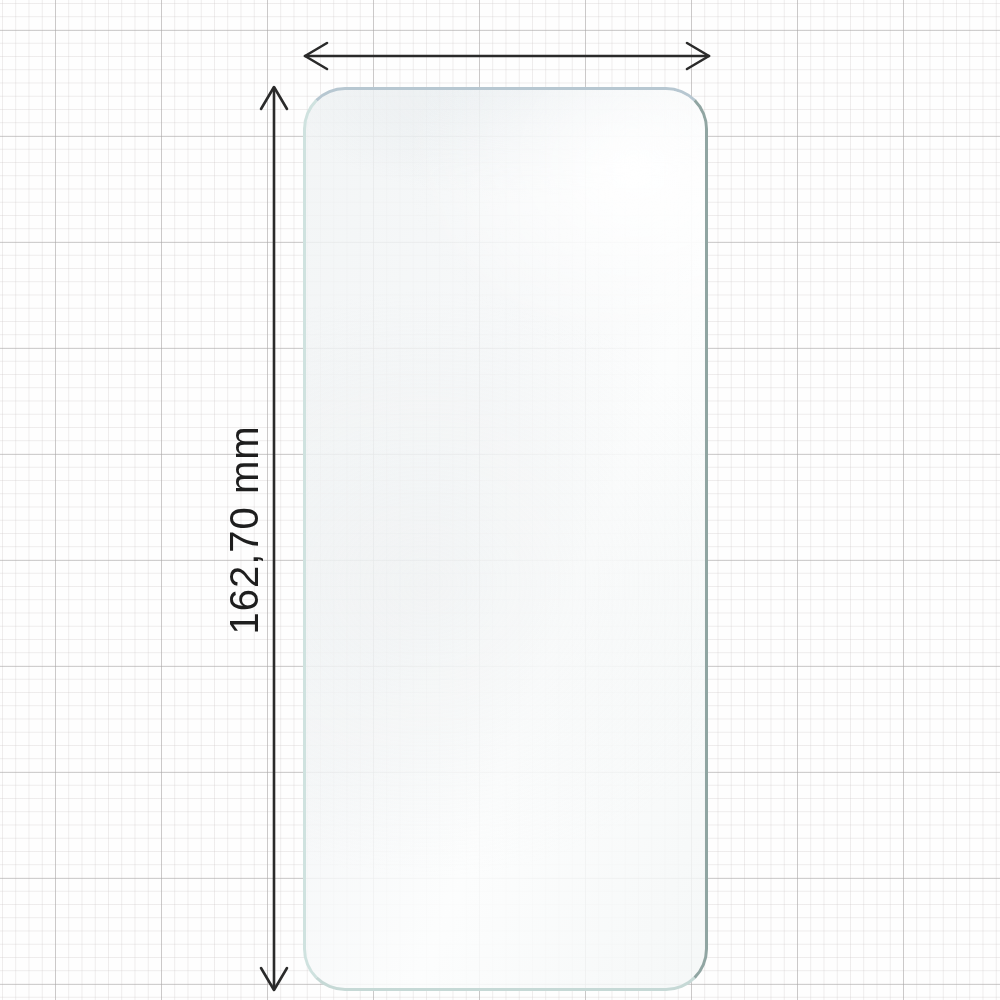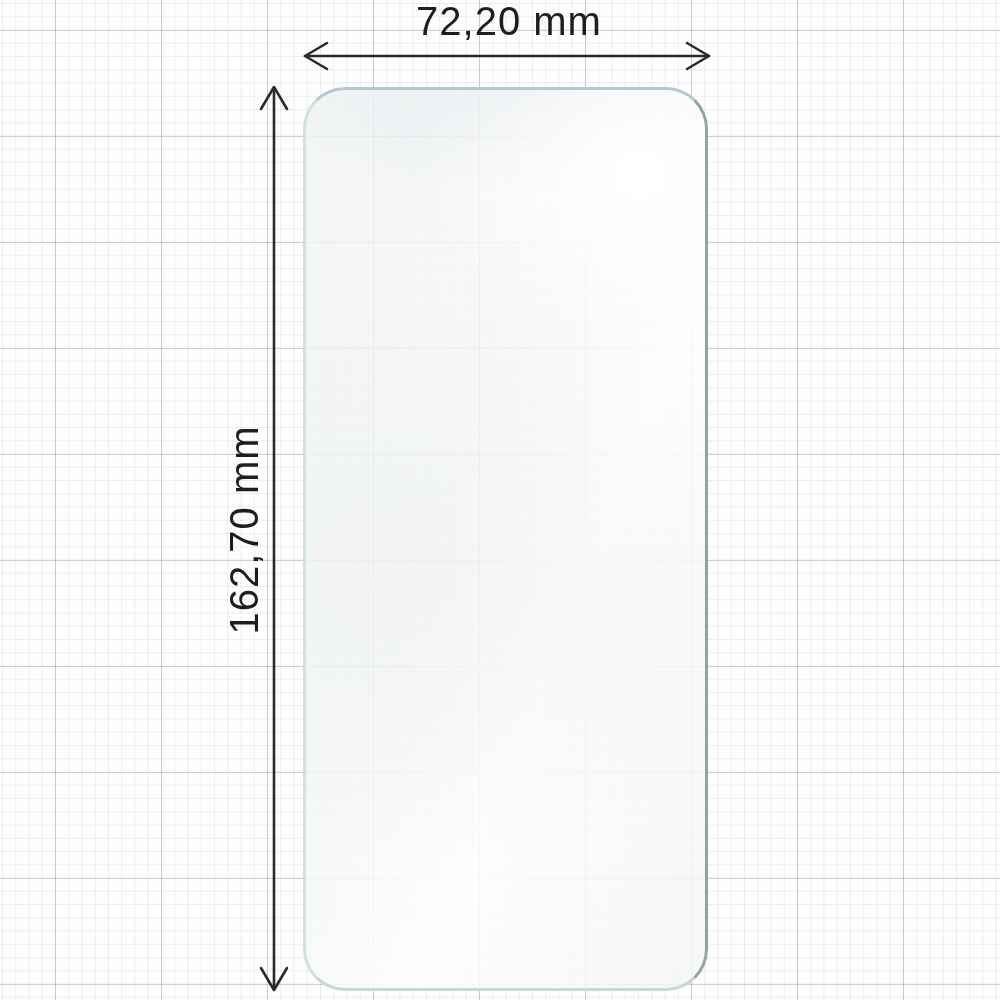--- a/index.html
+++ b/index.html
@@ -106,17 +106,16 @@
       <polyline points="327,43 305,56 327,69"></polyline>
       <polyline points="687,43 709,56 687,69"></polyline>
     </g>
     <g class="dim">
       <line x1="274" y1="88" x2="274" y2="989"></line>
       <polyline points="261,109 274,87 287,109"></polyline>
       <polyline points="261,968 274,990 287,968"></polyline>
     </g>
   </svg>
 
-  <div class="dim-label dim-label-w">72,20 mm</div>
 
   <div class="dim-label dim-label-h">162,70 mm</div>
 
 </div>
 
 </body></html>

